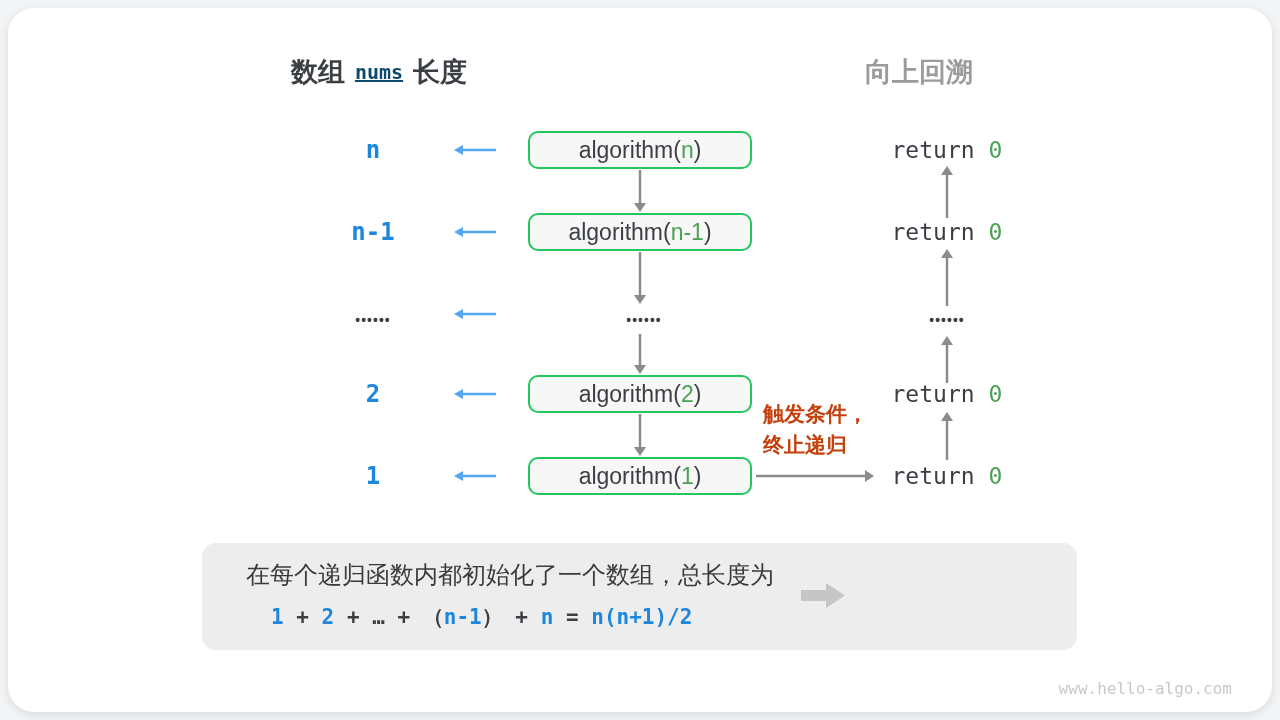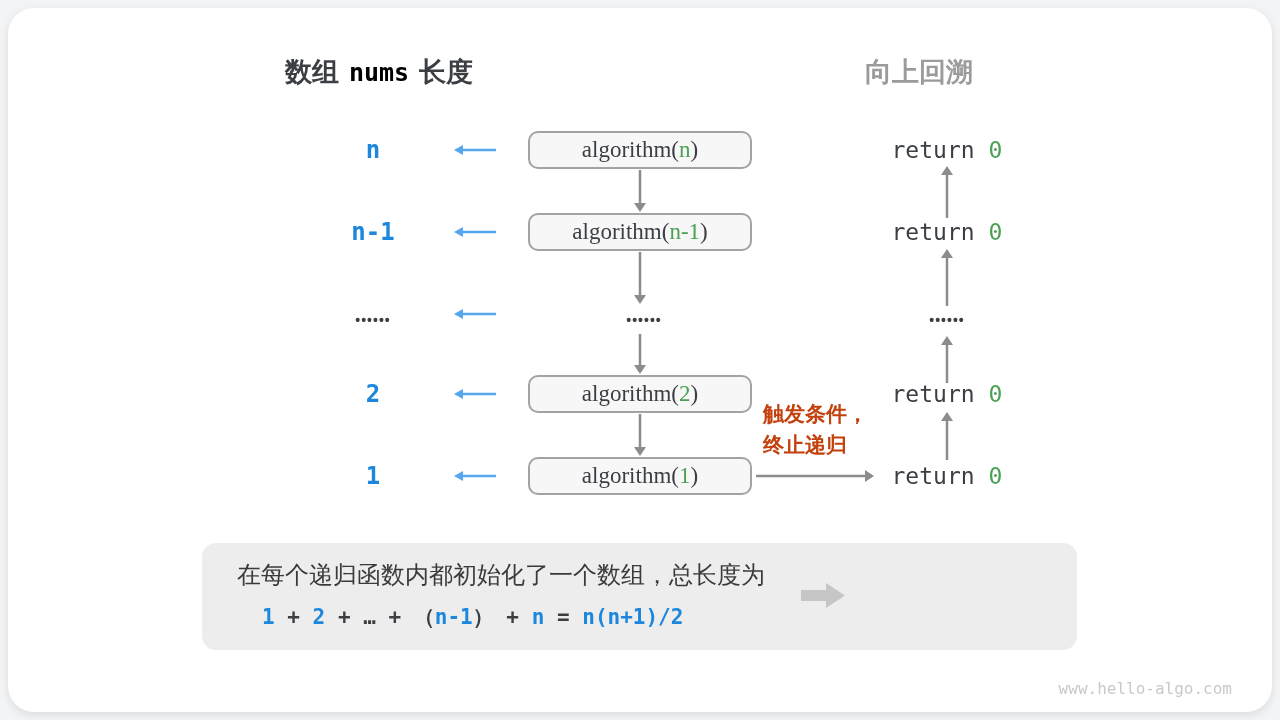--- a/index.html
+++ b/index.html
@@ -9,39 +9,39 @@
     font-family:"Liberation Sans","DejaVu Sans",sans-serif;
   }
   .canvas{position:relative;width:1280px;height:720px;}
   .card{
     position:absolute;left:8px;top:8px;width:1264px;height:704px;
     background:#ffffff;border-radius:26px;
     box-shadow:0 3px 10px rgba(0,0,0,0.10);
   }
   .abs{position:absolute;}
   .c{position:absolute;transform:translate(-50%,-50%);white-space:nowrap;}
-  .cy{position:absolute;transform:translateY(-50%);white-space:nowrap;}
+  .cy{position:absolute;transform:translateY(-50%);white-space:nowrap;margin-left:9px;}
   .mono{font-family:"DejaVu Sans Mono","Liberation Mono",monospace;}
   .cjk{font-family:"Liberation Sans","DejaVu Sans",sans-serif;}
 
   
   .hdr{font-size:27px;font-weight:700;display:flex;align-items:center;gap:10px;}
   .hdr-dark{color:#3b3f44;}
   .hdr-gray{color:#9b9b9b;}
-  .hdr-code{color:#000000;font-family:"DejaVu Sans Mono",monospace;font-size:25px;font-weight:700;}
+  .hdr-code{color:#0c4a6e;font-family:"DejaVu Sans Mono",monospace;font-size:20px;font-weight:700;text-decoration:underline;}
 
   
   .lbl{font-family:"DejaVu Sans Mono",monospace;font-size:24px;font-weight:700;color:#1c87dd;}
 
   
   .box{
     box-sizing:border-box;width:224px;height:38px;
-    background:#f7f7f7;border:2px solid #a3a3a3;border-radius:10px;
+    background:#f7f7f7;border:2px solid #22c55e;border-radius:10px;
     display:flex;align-items:center;justify-content:center;
-    font-family:Liberation Serif, serif;font-size:23px;color:#3b3f44;
+    font-family:Liberation Sans, sans-serif;font-size:23px;color:#3b3f44;
     white-space:pre;
   }
   .green{color:#4aa053;}
   .dark{color:#3b3f44;}
 
   
   .ret{font-family:"DejaVu Sans Mono",monospace;font-size:23px;color:#3b3f44;}
   .ret .ret-val{margin-left:14px;color:#4aa053;}
 
   

